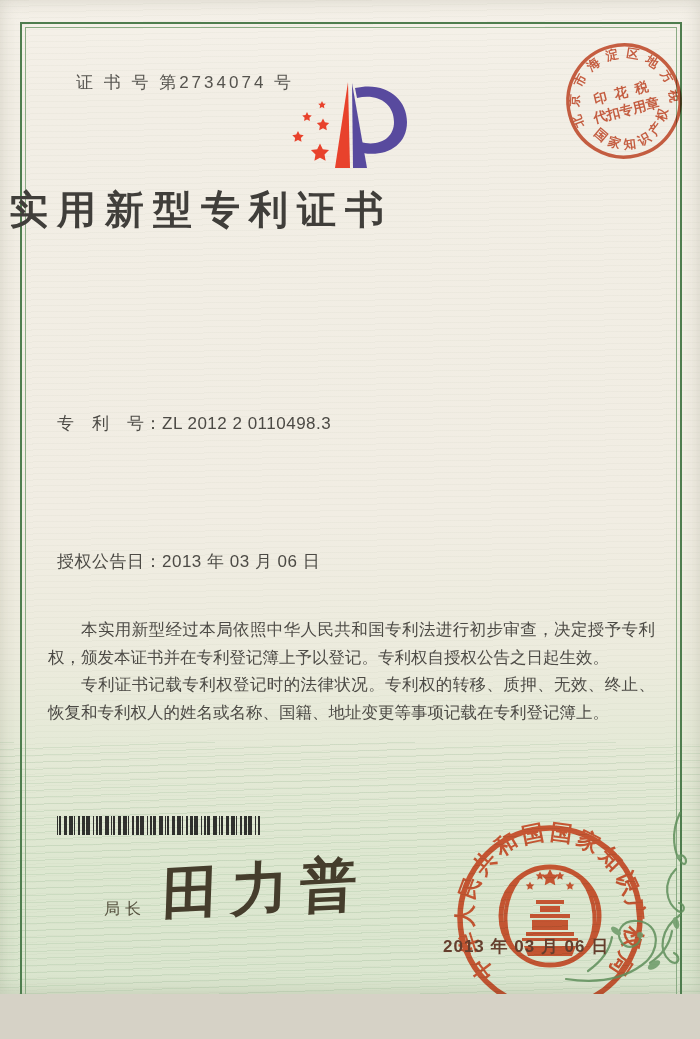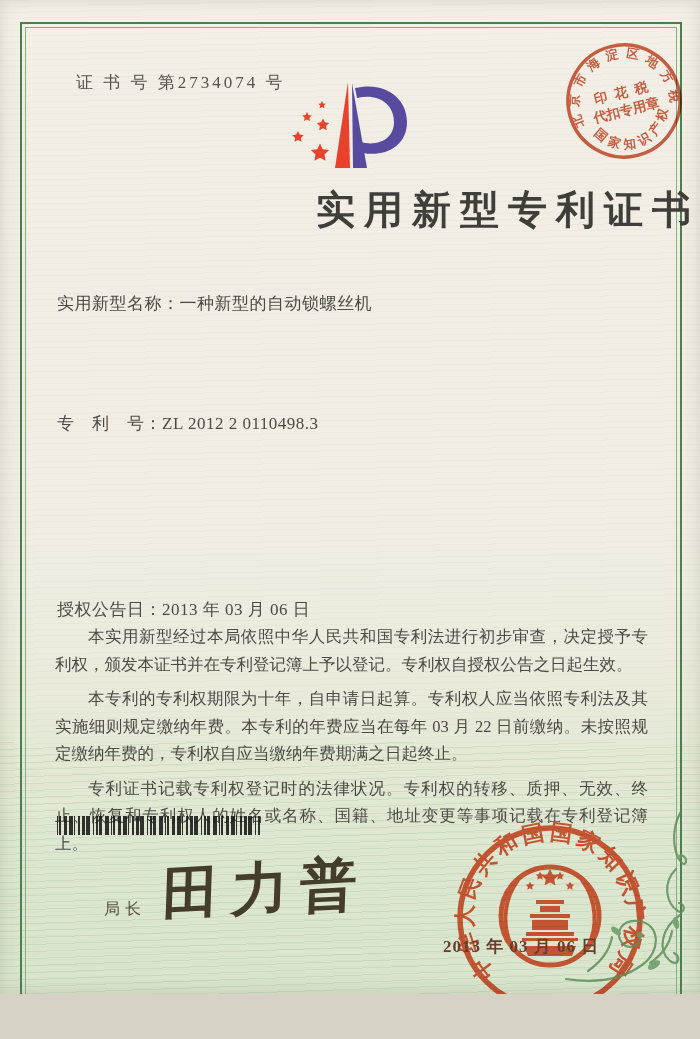--- a/index.html
+++ b/index.html
@@ -1,38 +1,38 @@
 <!DOCTYPE html>
 <html><head>
 <meta charset="utf-8">
 <style>
   html,body{margin:0;padding:0;background:#d6d2c6;}
   .page{
     position:relative;width:700px;height:994px;overflow:hidden;margin:0 auto;
     background:linear-gradient(180deg,#f5f1e9 0%,#f2eee5 10%,#f1ede3 52%,#ecebdd 66%,#e4e9d6 76%,#dde7d0 87%,#dae5ce 100%);
-    font-family:Liberation Serif, serif;color:#4a4843;
+    font-family:Liberation Sans, sans-serif;color:#4a4843;
     box-shadow:inset 0 0 18px rgba(120,120,100,.25);
   }
   .waves-all{position:absolute;inset:0;pointer-events:none;
     background:repeating-linear-gradient(179deg,rgba(150,160,135,.06) 0 1px,rgba(255,255,255,0) 1px 6px);}
   .waves-green{position:absolute;left:0;right:0;top:742px;bottom:0;pointer-events:none;
     background:repeating-linear-gradient(178deg,rgba(120,165,120,.17) 0 1px,rgba(255,255,255,0) 1px 7px);}
   .frame{position:absolute;left:20px;top:22px;width:658px;height:1008px;border:2px solid #4e7d4e;}
   .frame-inner{position:absolute;inset:3px;border:1px solid #8aab84;}
   .cert-no{position:absolute;left:76px;top:71px;font-size:17px;letter-spacing:3px;color:#55534e;white-space:nowrap;}
   .logo{position:absolute;left:283px;top:80px;width:145px;height:100px;}
-  .title{position:absolute;left:0;right:0;top:183px;text-align:right;font-size:39px;font-weight:700;
+  .title{position:absolute;left:0;right:0;top:183px;text-align:left;font-size:39px;font-weight:700;
     letter-spacing:9px;text-indent:9px;color:#403e3a;}
   .field{position:absolute;left:57px;font-size:17px;color:#4c4a45;letter-spacing:.5px;white-space:nowrap;}
-  .f0{top:292px}.f1{top:357px}.f2{top:412px}.f3{top:467px}.f4{top:523px}.f5{top:598px}
+  .f0{top:292px}.f1{top:357px}.f2{top:412px}.f3{top:467px}.f4{top:523px}.f5{top:550px}
   .redaction{display:inline-block;width:300px;height:25px;vertical-align:-7px;
     background:rgba(255,255,255,.92);filter:blur(2px);border-radius:3px;
     box-shadow:0 0 6px 3px rgba(255,255,255,.85);}
   .paras{position:absolute;left:48px;right:45px;top:616px;font-size:16.5px;line-height:27.5px;text-align:justify;color:#4c4a45;}
-  .paras p{margin:7px;text-indent:2em;}
+  .paras p{margin:0;text-indent:2em;}
   .barcode{position:absolute;left:57px;top:816px;width:204px;height:19px;display:flex;align-items:stretch;overflow:hidden;opacity:.88;}
   .barcode i{display:block;height:100%;background:#181818;flex:none;}
   .sig-label{position:absolute;left:104px;top:899px;font-size:16px;letter-spacing:5px;color:#56523f;}
   .signature{position:absolute;left:162px;top:851px;font-size:57px;font-weight:600;color:#453d2c;
     letter-spacing:12px;transform:rotate(-3deg) skewX(-5deg);white-space:nowrap;}
   .seal{position:absolute;left:450px;top:818px;width:200px;height:200px;mix-blend-mode:multiply;opacity:.93;}
   .seal-date{position:absolute;left:443px;top:935px;font-size:17px;font-weight:700;color:#653e2d;
     letter-spacing:1px;white-space:nowrap;z-index:3;}
   .tax-stamp{position:absolute;left:560px;top:37px;width:128px;height:128px;transform:rotate(-14deg);
     mix-blend-mode:multiply;opacity:.88;}
@@ -80,27 +80,25 @@
       <text x="64" y="78" text-anchor="middle" font-size="13.5" font-weight="700">代扣专用章</text>
       <path id="taxBot" d="M25,85 A42,42 0 0 0 103,85" fill="none"></path>
       <text font-size="12.5" font-weight="700">
         <textPath href="#taxBot" startOffset="4" textLength="115" lengthAdjust="spacing">国家知识产权局</textPath>
       </text>
     </g>
   </svg>
 
   <div class="title">实用新型专利证书</div>
 
-  <div class="field f0"><span>实用新型名称：</span><span>一种新型的自动锁螺丝机</span></div>
   <div class="field f2"><span>专　利　号：</span><span>ZL 2012 2 0110498.3</span></div>
   <div class="field f5"><span>授权公告日：</span><span>2013 年 03 月 06 日</span></div>
 
   <div class="paras">
     <p>本实用新型经过本局依照中华人民共和国专利法进行初步审查，决定授予专利权，颁发本证书并在专利登记簿上予以登记。专利权自授权公告之日起生效。</p>
-    <p>本专利的专利权期限为十年，自申请日起算。专利权人应当依照专利法及其实施细则规定缴纳年费。本专利的年费应当在每年 03 月 22 日前缴纳。未按照规定缴纳年费的，专利权自应当缴纳年费期满之日起终止。</p>
     <p>专利证书记载专利权登记时的法律状况。专利权的转移、质押、无效、终止、恢复和专利权人的姓名或名称、国籍、地址变更等事项记载在专利登记簿上。</p>
   </div>
 
   <div class="barcode">
       <i style="width: 1px; margin-right: 1px;"></i>
       <i style="width: 2px; margin-right: 3px;"></i>
       <i style="width: 3px; margin-right: 2px;"></i>
       <i style="width: 4px; margin-right: 1px;"></i>
       <i style="width: 1px; margin-right: 3px;"></i>
       <i style="width: 2px; margin-right: 2px;"></i>

